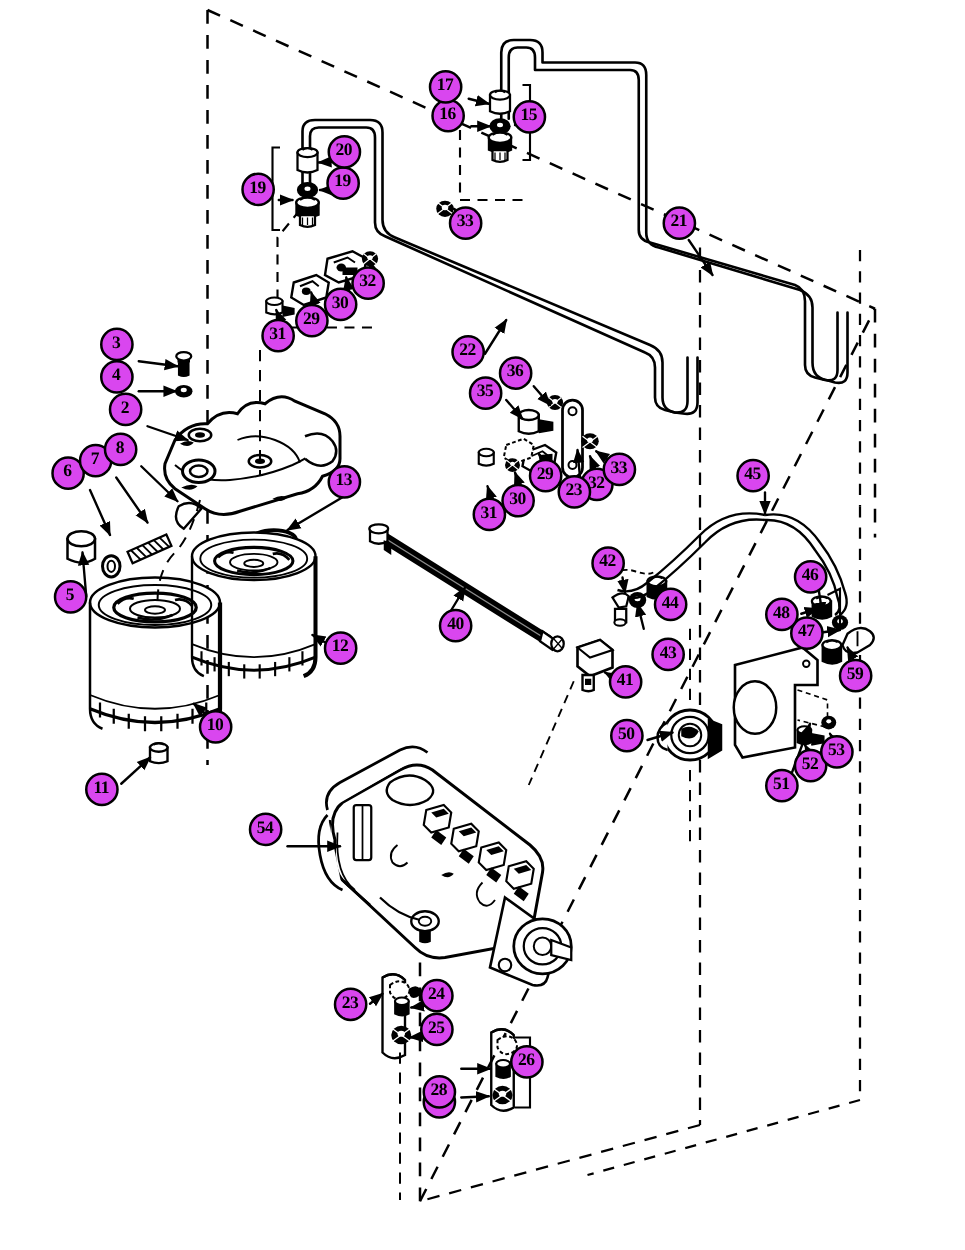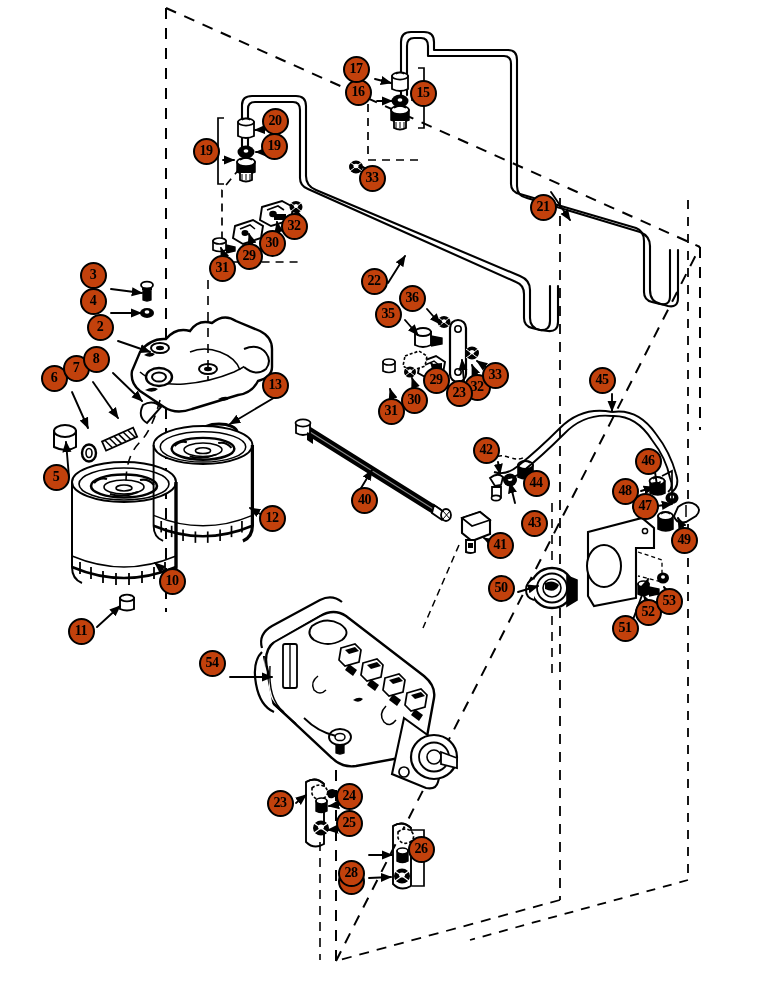--- a/index.html
+++ b/index.html
@@ -1,20 +1,20 @@
 <!DOCTYPE html>
 <html><head>
 <meta charset="utf-8">
 <style>
   html,body{margin:0;padding:0;background:#fff;}
   body{width:772px;height:1000px;font-family:"Liberation Serif",serif;}
   #stage{position:relative;width:772px;height:1000px;overflow:hidden;background:#fff;}
   #art{position:absolute;left:0;top:0;width:772px;height:1000px;}
   .cal{position:absolute;width:27px;height:27px;border:2.2px solid #000;border-radius:50%;
-       background:#c2410c;display:flex;align-items:center;justify-content:center;
+       background:#d946ef;display:flex;align-items:center;justify-content:center;
        font-family:"Liberation Serif",serif;font-size:14px;font-weight:700;color:#000;
        line-height:1;letter-spacing:-.4px;box-sizing:border-box;}
 </style>
 </head>
 <body>
 
 <div id="stage">
 
   <svg id="art" viewBox="0 0 772 1000" xmlns="http://www.w3.org/2000/svg">
     <defs>
@@ -495,21 +495,21 @@
       <div class="cal" style="left: 158.5px; top: 567.5px;">10</div>
       <div class="cal" style="left: 67.5px; top: 617.5px;">11</div>
       <div class="cal" style="left: 258.5px; top: 504.5px;">12</div>
       <div class="cal" style="left: 261.5px; top: 371.5px;">13</div>
       <div class="cal" style="left: 409.5px; top: 79.5px;">15</div>
       <div class="cal" style="left: 344.5px; top: 78.5px;">16</div>
       <div class="cal" style="left: 342.5px; top: 55.5px;">17</div>
       <div class="cal" style="left: 192.5px; top: 137.5px;">19</div>
       <div class="cal" style="left: 260.5px; top: 132.5px;">19</div>
       <div class="cal" style="left: 261.5px; top: 107.5px;">20</div>
-      <div class="cal" style="left: 529.5px; top: 164.5px; margin-top: 29px;">21</div>
+      <div class="cal" style="left: 529.5px; top: 164.5px;">21</div>
       <div class="cal" style="left: 360.5px; top: 267.5px;">22</div>
       <div class="cal" style="left: 266.5px; top: 789.5px;">23</div>
       <div class="cal" style="left: 335.5px; top: 782.5px;">24</div>
       <div class="cal" style="left: 335.5px; top: 809.5px;">25</div>
       <div class="cal" style="left: 407.5px; top: 835.5px;">26</div>
       <div class="cal" style="left: 337.5px; top: 835.5px; margin-top: 32px;">27</div>
       <div class="cal" style="left: 337.5px; top: 859.5px;">28</div>
       <div class="cal" style="left: 235.5px; top: 242.5px;">29</div>
       <div class="cal" style="left: 258.5px; top: 229.5px;">30</div>
       <div class="cal" style="left: 208.5px; top: 254.5px;">31</div>
@@ -525,20 +525,20 @@
       <div class="cal" style="left: 398.5px; top: 284.5px;">36</div>
       <div class="cal" style="left: 351px; top: 486.5px;">40</div>
       <div class="cal" style="left: 486.5px; top: 531.5px;">41</div>
       <div class="cal" style="left: 472.5px; top: 436.5px;">42</div>
       <div class="cal" style="left: 521px; top: 489.5px; margin-top: 20px;">43</div>
       <div class="cal" style="left: 522.5px; top: 469.5px;">44</div>
       <div class="cal" style="left: 588.5px; top: 366.5px;">45</div>
       <div class="cal" style="left: 634.5px; top: 447.5px;">46</div>
       <div class="cal" style="left: 631.5px; top: 492.5px;">47</div>
       <div class="cal" style="left: 611.5px; top: 477.5px;">48</div>
-      <div class="cal" style="left: 670.5px; top: 526.5px;">49</div>
+      <div class="cal" style="left: 670.5px; top: 526.5px;">59</div>
       <div class="cal" style="left: 487.5px; top: 574.5px;">50</div>
       <div class="cal" style="left: 611.5px; top: 614.5px;">51</div>
       <div class="cal" style="left: 634.5px; top: 598.5px; text-align: right;">52</div>
       <div class="cal" style="left: 655.5px; top: 587.5px;">53</div>
       <div class="cal" style="left: 198.5px; top: 649.5px;">54</div>
     </div>
 </div>
 
 </body></html>

